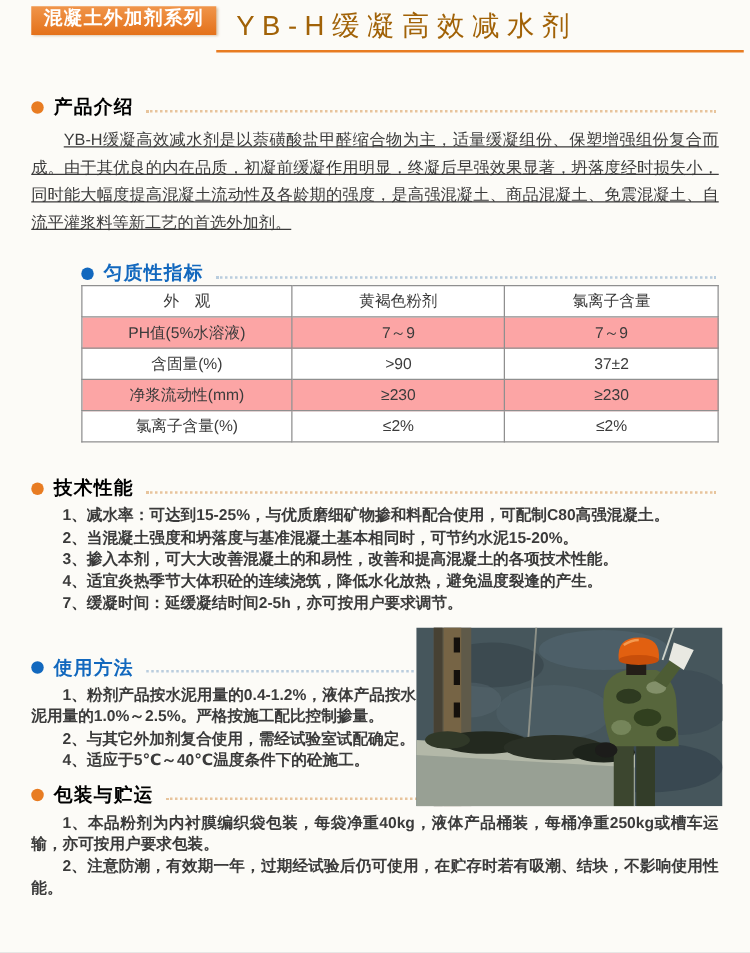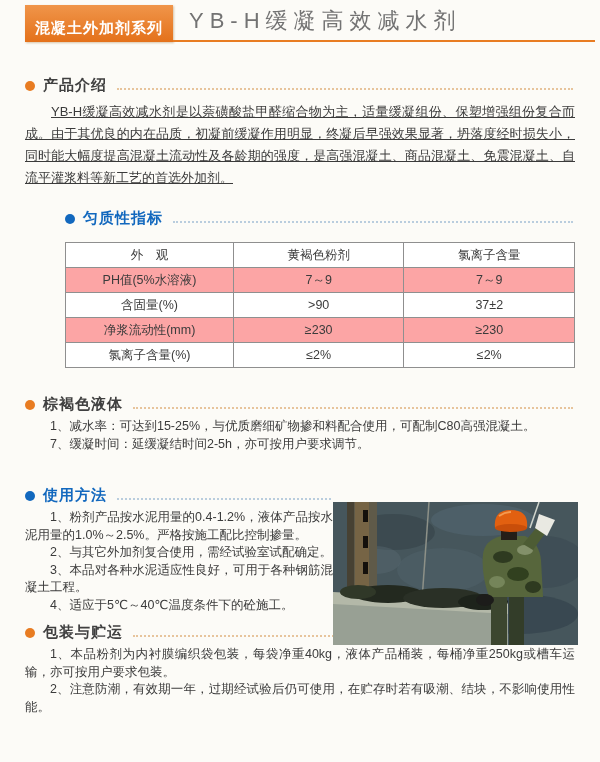--- a/index.html
+++ b/index.html
@@ -13,53 +13,53 @@
     color: #3b3b3b;
     overflow: hidden;
   }
   .content { padding: 0 25px; }
 
   
   .banner { display:flex; align-items:flex-start; padding:5px 5px 0 25px; }
   .series-box {
     background: linear-gradient(#f0954a, #e4711a);
     color:#fff; font-weight:bold; font-size:15px;
-    padding: 14px 10px 4px; letter-spacing:1px; white-space:nowrap;
+    padding: 0 10px 4px; letter-spacing:1px; white-space:nowrap;
     box-shadow: 1px 1px 2px rgba(150,90,20,.35);
   }
   .title-wrap { flex:1; }
   .page-title {
-    color:#737373; font-size:22px; letter-spacing:6px;
+    color:#a16207; font-size:22px; letter-spacing:6px;
     padding: 1px 0 4px 16px; white-space:nowrap;
   }
   .title-underline { height:2px; background:#e87c22; }
 
   
   .sec-head { display:flex; align-items:center; }
   .bullet { width:10px; height:10px; border-radius:50%; margin-right:8px; flex:0 0 auto; }
   .sec-title { font-size:15px; font-weight:bold; letter-spacing:1px; white-space:nowrap; }
   .orange .bullet { background:#e87c22; }
-  .orange .sec-title { color:#404040; }
+  .orange .sec-title { color:#000000; }
   .blue .bullet { background:#1268be; }
   .blue .sec-title { color:#1268be; }
   .leader { flex:1; border-bottom:2px dotted #e7c49c; margin:6px 2px 0 10px; height:1px; }
   .blue .leader { border-bottom-color:#b9cdde; }
 
   
   .para {
     font-size:13px; line-height:22px; text-align:justify;
     text-indent:2em; margin-top:6px;text-decoration:underline;
   }
   .nlist { list-style:none; margin:4px 0 0; padding:0; font-size:12.5px; line-height:17.5px; }
-  .nlist li { text-indent:2em; text-align:justify; }
+  .nlist li { text-indent:2em; text-align:justify;font-weight:bold; }
 
   
   table.spec {
     width:100%; border-collapse:collapse; table-layout:fixed;
-    font-size:12.5px; margin-top:14px; background:#fff;
+    font-size:12.5px; margin-top:0; background:#fff;
   }
   table.spec th, table.spec td {
     border:1px solid #8f8f8f; height:25px; text-align:center;
     font-weight:normal; padding:0 4px;
   }
   table.spec col.c1 { width:33%; }
   table.spec tr.alt td { background:#fca5a5; }
 
   
   .sec-intro   { margin-top:34px; }
@@ -138,39 +138,41 @@
             <td>≤2%</td>
             <td>≤2%</td>
           </tr>
         </tbody>
       </table>
     </div>
 
     <div class="sec-tech">
       <div class="sec-head orange">
         <span class="bullet"></span>
-        <span class="sec-title">棕褐色液体</span>
+        <span class="sec-title">技术性能</span>
         <span class="leader"></span>
       </div>
       <ul class="nlist">
         <li>1、减水率：可达到15-25%，与优质磨细矿物掺和料配合使用，可配制C80高强混凝土。</li>
+        <li>2、当混凝土强度和坍落度与基准混凝土基本相同时，可节约水泥15-20%。</li>
+        <li>3、掺入本剂，可大大改善混凝土的和易性，改善和提高混凝土的各项技术性能。</li>
+        <li>4、适宜炎热季节大体积砼的连续浇筑，降低水化放热，避免温度裂逢的产生。</li>
         <li>7、缓凝时间：延缓凝结时间2-5h，亦可按用户要求调节。</li>
       </ul>
     </div>
 
     <div class="sec-usage">
       <div class="sec-head blue">
         <span class="bullet"></span>
         <span class="sec-title">使用方法</span>
         <span class="leader"></span>
       </div>
       <ul class="nlist">
         <li>1、粉剂产品按水泥用量的0.4-1.2%，液体产品按水泥用量的1.0%～2.5%。严格按施工配比控制掺量。</li>
         <li>2、与其它外加剂复合使用，需经试验室试配确定。</li>
-        <li>3、本品对各种水泥适应性良好，可用于各种钢筋混凝土工程。</li>
         <li>4、适应于5℃～40℃温度条件下的砼施工。</li>
       </ul>
     </div>
 
     <div class="sec-pack">
       <div class="sec-head orange">
         <span class="bullet"></span>
         <span class="sec-title">包装与贮运</span>
         <span class="leader"></span>
       </div>

